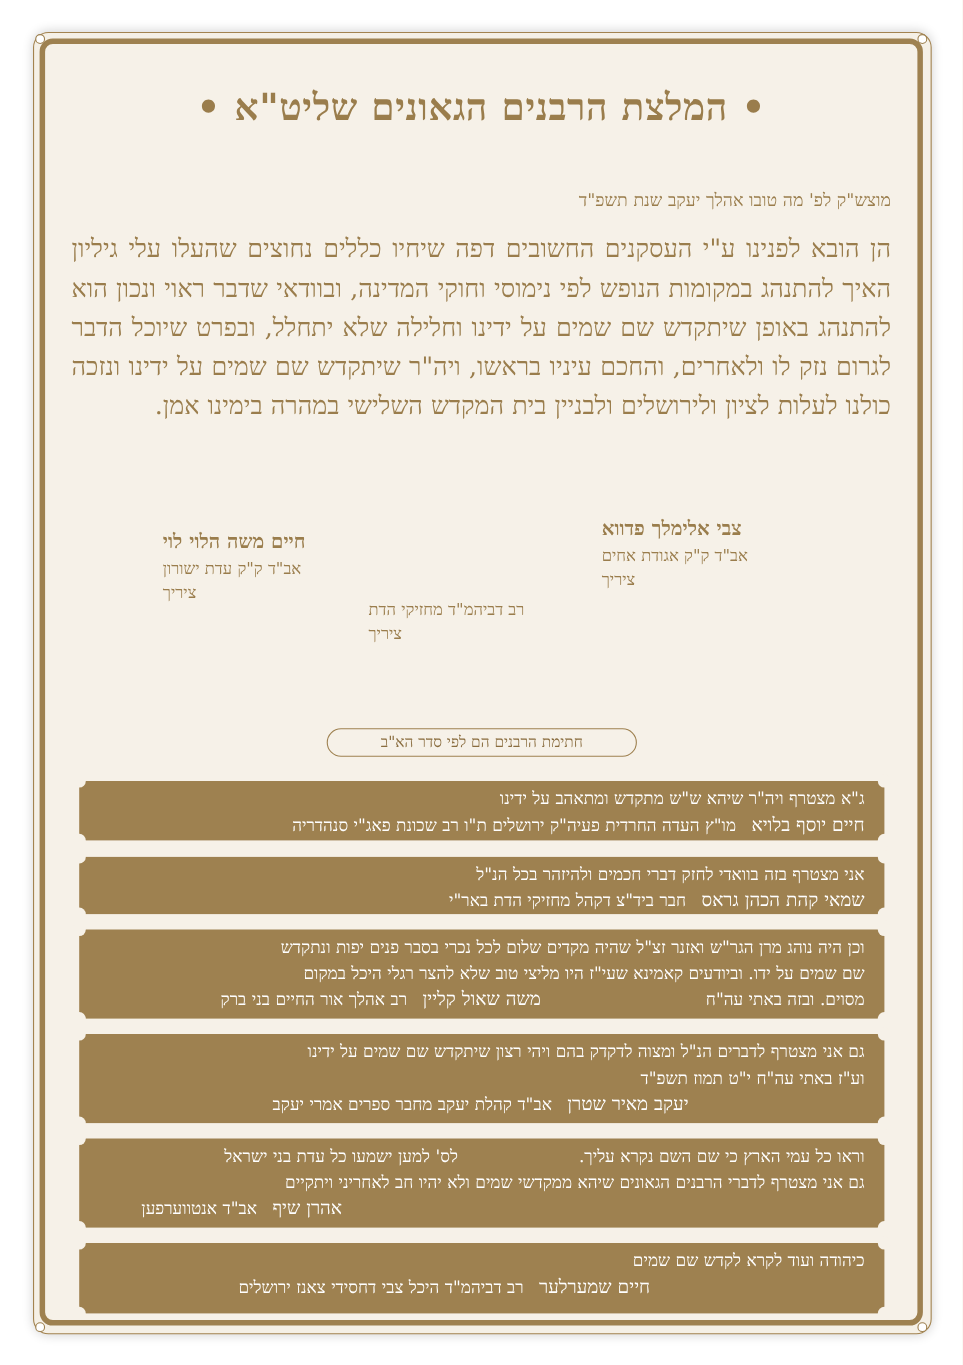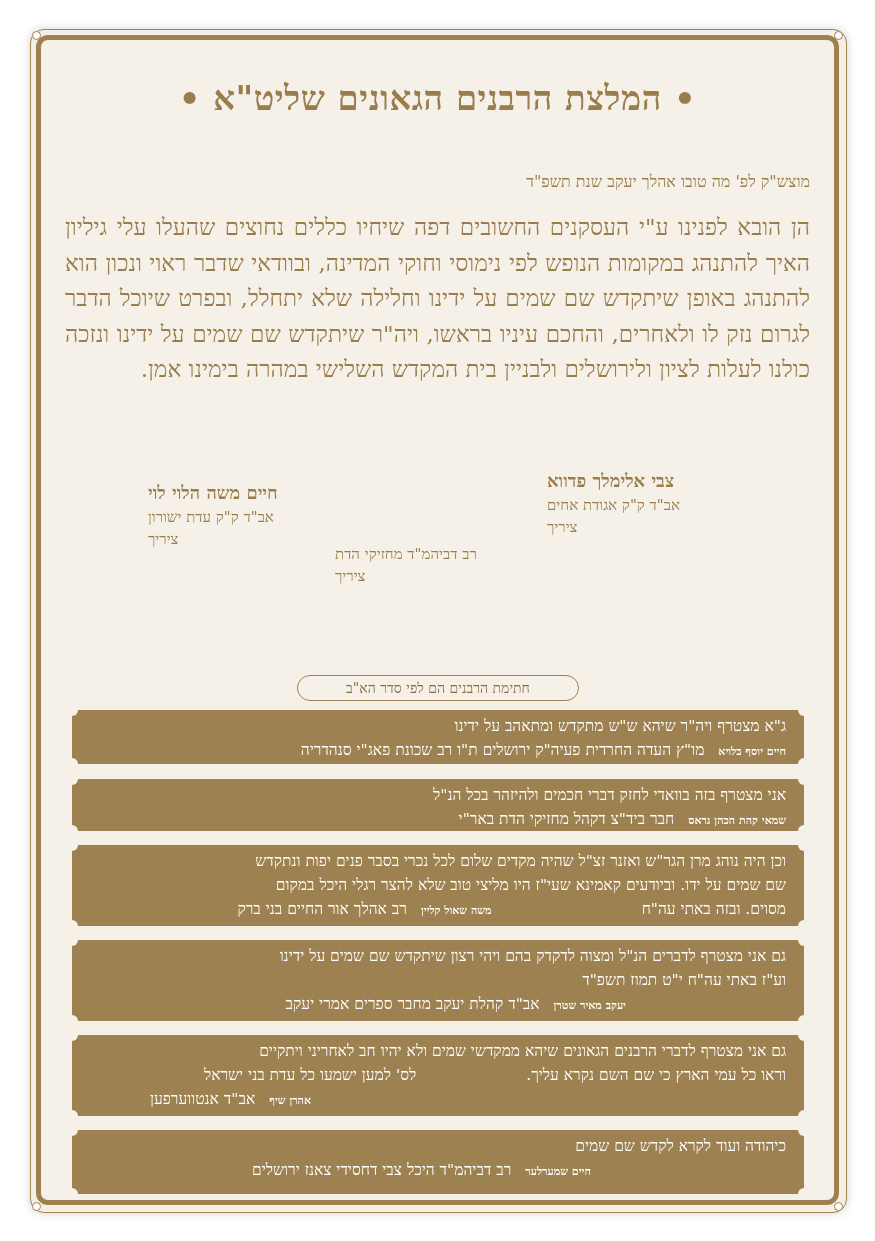--- a/index.html
+++ b/index.html
@@ -32,35 +32,35 @@
   .body-text {
     position:absolute; top:210px; right:65px; width:745px; font-size:23px; line-height:35.5px;
     text-align:justify; text-align-last:right; color:#9a7d4c;
   }
   .sig { position:absolute; text-align:left; color:#9a7d4c; }
   .sig .name { font-weight:bold; font-size:18px; line-height:26px; }
   .sig .role { font-size:15px; line-height:22px; }
   .order-pill {
     position:absolute; top:662px; left:297px; width:280px; height:24px;
     border:1.5px solid #9e8150; border-radius:14px; text-align:center;
-    font-size:14px; line-height:24px; color:#8a6d3f; background:#f6f1e8;margin-top:13px;
+    font-size:14px; line-height:24px; color:#8a6d3f; background:#f6f1e8;
   }
   .box {
     position:absolute; left:72px; width:732px; background:#9e8150; color:#ffffff;
     padding:4px 18px 0 18px; box-sizing:border-box; font-size:15.5px; line-height:24px; text-align:right;
   }
   .box::before, .box::after, .box .c1, .box .c2 {
     content:""; position:absolute; width:12px; height:12px; background:#f6f1e8; border-radius:50%;
   }
   .box::before { top:-6px; right:-6px; }
   .box::after { top:-6px; left:-6px; }
   .box .c1 { bottom:-6px; right:-6px; }
   .box .c2 { bottom:-6px; left:-6px; }
   .box .line { white-space:nowrap; }
-  .box .b { font-weight:bold; font-size:11px; }
+  .box .b { font-weight:normal; font-size:17px; }
   .box .gap { display:inline-block; width:14px; }
   .box .biggap { display:inline-block; width:150px; }
   .box .midgap { display:inline-block; width:110px; }
 </style>
 </head>
 <body>
 
 <div class="frame-outer"></div>
 <div class="frame-inner"></div>
 <div class="corner-dot" style="left:32px; top:31px;"></div>
@@ -129,24 +129,24 @@
     <div class="line">גם אני מצטרף לדברים הנ"ל ומצוה לדקדק בהם ויהי רצון שיתקדש שם שמים על ידינו</div>
     <div class="line">וע"ז באתי עה"ח י"ט תמוז תשפ"ד</div>
     <div class="line" style="padding-right:160px;">
       <span class="b">יעקב מאיר שטרן</span><span class="gap"></span><span>אב"ד קהלת יעקב מחבר ספרים אמרי יעקב</span>
     </div>
   </div>
 
   <div class="box" style="top:1035px; height:81px;">
     <span class="c1"></span>
       <span class="c2"></span>
-    <div class="line">גם אני מצטרף לדברי הרבנים הגאונים שיהא ממקדשי שמים ולא יהיו חב לאחריני ויתקיים</div>
     <div class="line">
       <span>וראו כל עמי הארץ כי שם השם נקרא עליך.</span><span class="midgap"></span><span>לס' למען ישמעו כל עדת בני ישראל</span>
     </div>
+    <div class="line">גם אני מצטרף לדברי הרבנים הגאונים שיהא ממקדשי שמים ולא יהיו חב לאחריני ויתקיים</div>
     <div class="line" style="padding-right:475px;">
       <span class="b">אהרן שיף</span><span class="gap"></span><span>אב"ד אנטווערפען</span>
     </div>
   </div>
 
   <div class="box" style="top:1130px; height:64px;">
     <span class="c1"></span>
       <span class="c2"></span>
     <div class="line">כיהודה ועוד לקרא לקדש שם שמים</div>
     <div class="line" style="padding-right:195px;">

